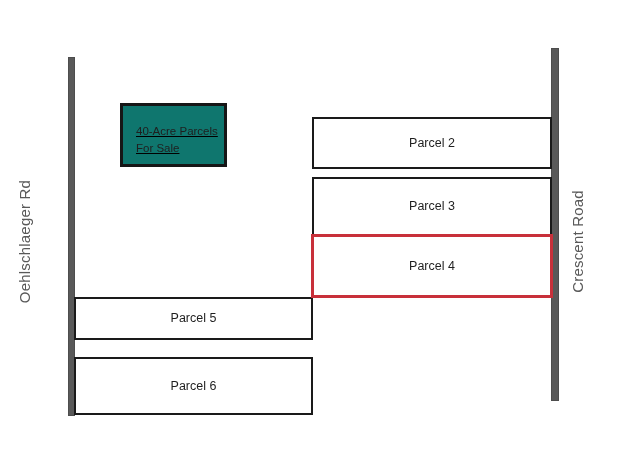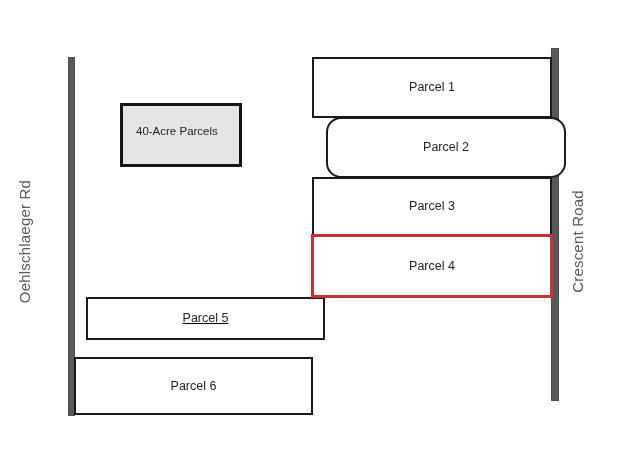--- a/index.html
+++ b/index.html
@@ -64,37 +64,38 @@
     line-height:1;
     pointer-events:none;
   }
   .parcel.highlight{
     border:3px solid #c8303a;
     z-index:6;
   }
 
   
   #parcel-1{ left:312px; top:57px;  width:240px; height:61px; }
-  #parcel-2{ left:326px; top:117px; width:240px; height:61px;border-radius:15px; }
+  #parcel-2{ left:312px; top:117px; width:240px; height:52px; }
   #parcel-3{ left:312px; top:177px; width:240px; height:59px;text-align:center; }
   #parcel-4{ left:311px; top:234px; width:242px; height:64px;text-align:center; }
 
   
-  #parcel-5{ left:86px; top:297px; width:239px; height:43px;text-decoration:underline; }
+  #parcel-5{ left:74px; top:297px; width:239px; height:43px; }
   #parcel-6{ left:74px; top:357px; width:239px; height:58px; }
 
   
   #callout-box{
     position:absolute;
     left:120px; top:103px;
-    width:122px; height:64px;
+    width:107px; height:64px;
     box-sizing:border-box;
-    background:#e5e5e5;
+    background:#0f766e;
     border:3px solid #161616;
     padding:17px 0 0 13px;
+    text-decoration:underline;
   }
   .callout-line{
     font-size:11.5px;
     color:#1f1f1f;
     line-height:1.45;
     white-space:nowrap;
   }
 </style>
 </head>
 <body>
@@ -102,25 +103,23 @@
 <div id="plat">
 
   <div id="road-left-bar" class="road-bar"></div>
   <div id="road-left-label" class="road-label">Oehlschlaeger Rd</div>
 
   <div id="road-right-bar" class="road-bar"></div>
   <div id="road-right-label" class="road-label">Crescent Road</div>
 
   <div id="callout-box">
     <div class="callout-line">40-Acre Parcels</div>
+    <div class="callout-line">For Sale</div>
   </div>
 
-  <div id="parcel-1" class="parcel">
-    <span class="parcel-label">Parcel 1</span>
-  </div>
   <div id="parcel-2" class="parcel">
     <span class="parcel-label">Parcel 2</span>
   </div>
   <div id="parcel-3" class="parcel">
     <span class="parcel-label">Parcel 3</span>
   </div>
   <div id="parcel-4" class="parcel highlight">
     <span class="parcel-label">Parcel 4</span>
   </div>
 

